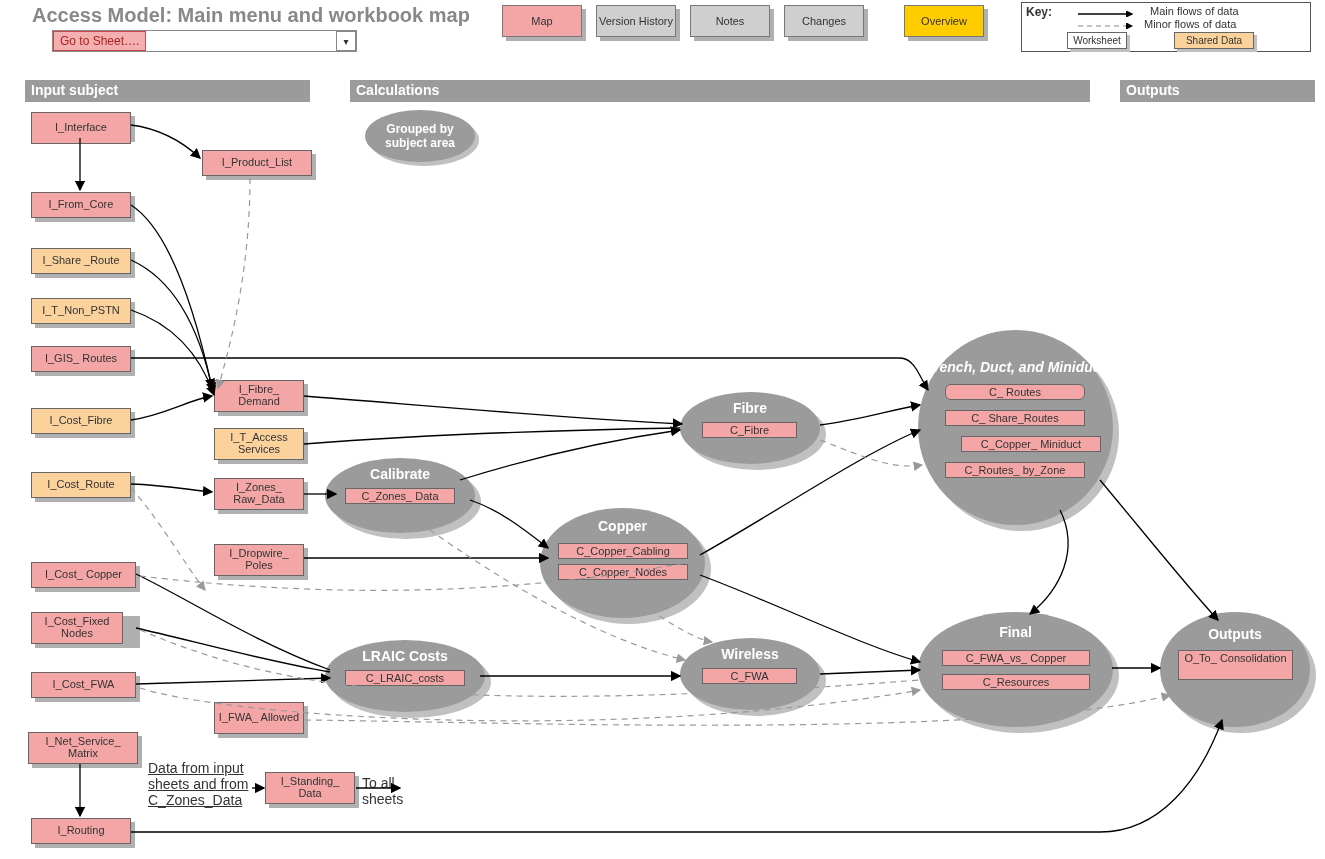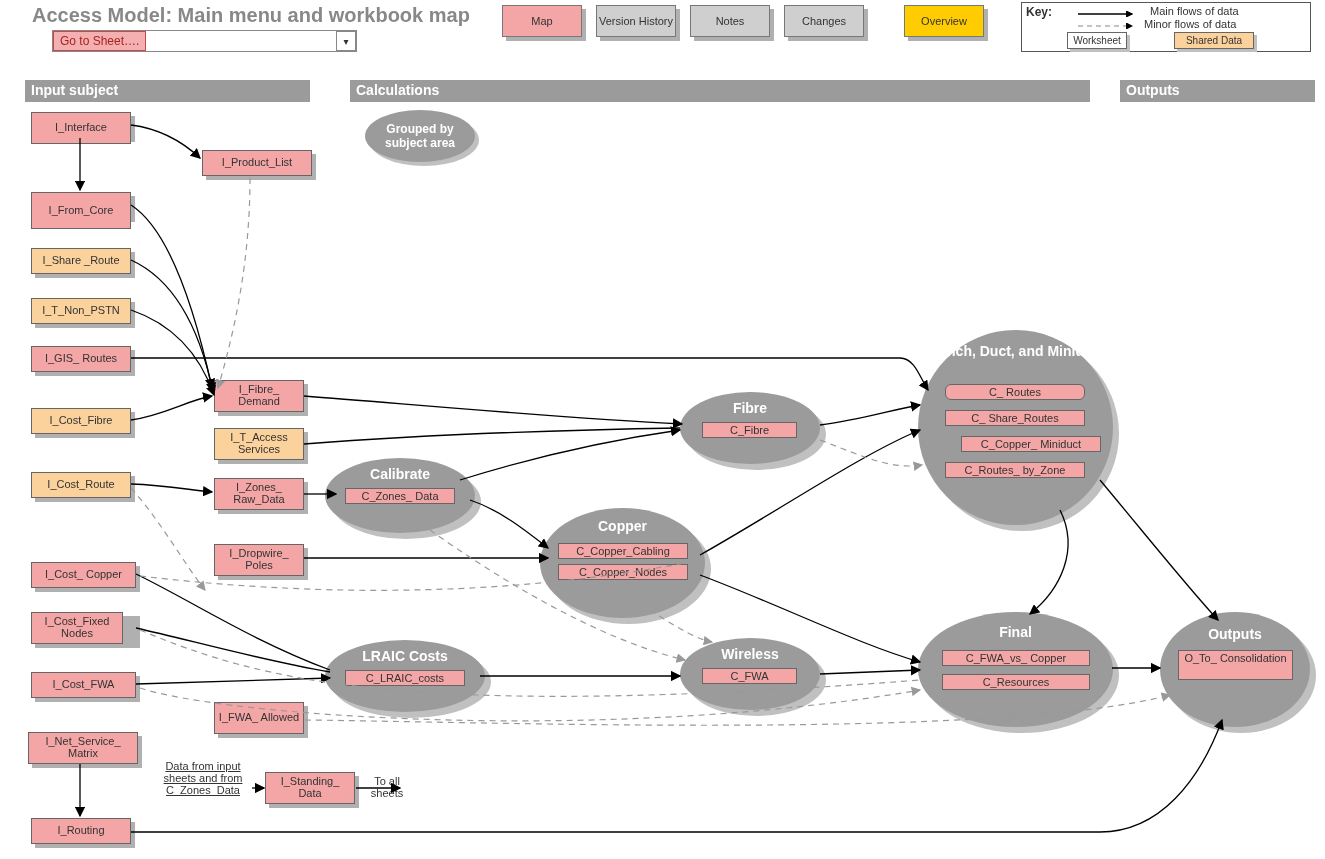--- a/index.html
+++ b/index.html
@@ -28,21 +28,21 @@
   .box{position:absolute;border:1px solid #666;background:#f4a6a6;display:flex;align-items:center;justify-content:center;text-align:center;line-height:1.05;font-size:11px;padding:2px;}
   .box.orange{background:#fcd29c;}
   
   .subell{position:absolute;width:110px;height:52px;border-radius:50%;background:#9b9b9b;color:#fff;display:flex;align-items:center;justify-content:center;text-align:center;font-weight:bold;font-size:12px;box-shadow:4px 4px 0 #c0c0c0;}
   
   .bigell{position:absolute;border-radius:50%;background:#9b9b9b;box-shadow:6px 6px 0 #c0c0c0;}
   .elltitle{position:absolute;color:#fff;font-weight:bold;font-size:14px;text-align:center;width:100%;}
   
   .item{position:absolute;border:1px solid #666;background:#f4a6a6;font-size:11px;text-align:center;padding:1px 3px;}
   
-  .annot{position:absolute;font-size:11px;color:#333;text-align:center;}
+  .annot{position:absolute;font-size:14px;color:#333;}
   
   svg.flows{position:absolute;left:0;top:0;width:1325px;height:859px;pointer-events:none;}
 </style>
 </head>
 <body>
 
 <div class="title">Access Model:  Main menu and workbook map</div>
 
 <div class="goto">
   <div class="btn">Go to Sheet….</div>
@@ -87,21 +87,21 @@
 
 <div class="subell" style="left:365px;top:110px;">Grouped by subject area</div>
 
 <div class="boxshadow" style="left:35px;top:116px;width:100px;height:26px;"></div>
 <div class="box" style="left:31px;top:112px;width:100px;height:32px;">I_Interface</div>
 
 <div class="boxshadow" style="left:206px;top:154px;width:110px;height:26px;"></div>
 <div class="box" style="left:202px;top:150px;width:110px;height:26px;">I_Product_List</div>
 
 <div class="boxshadow" style="left:35px;top:196px;width:100px;height:26px;"></div>
-<div class="box" style="left:31px;top:192px;width:100px;height:37px;">I_From_Core</div>
+<div class="box" style="left:31px;top:192px;width:100px;height:26px;">I_From_Core</div>
 
 <div class="boxshadow" style="left:35px;top:252px;width:100px;height:26px;"></div>
 <div class="box orange" style="left:31px;top:248px;width:100px;height:26px;">I_Share _Route</div>
 
 <div class="boxshadow" style="left:35px;top:302px;width:100px;height:26px;"></div>
 <div class="box orange" style="left:31px;top:298px;width:100px;height:26px;">I_T_Non_PSTN</div>
 
 <div class="boxshadow" style="left:35px;top:350px;width:100px;height:26px;"></div>
 <div class="box" style="left:31px;top:346px;width:100px;height:26px;">I_GIS_ Routes</div>
 
@@ -159,21 +159,21 @@
 
 <div class="bigell" style="left:680px;top:638px;width:140px;height:72px;"></div>
 <div class="elltitle" style="left:680px;top:646px;width:140px;">Wireless</div>
 <div class="item" style="left:702px;top:668px;width:95px;">C_FWA</div>
 
 <div class="bigell" style="left:325px;top:640px;width:160px;height:72px;"></div>
 <div class="elltitle" style="left:325px;top:648px;width:160px;">LRAIC Costs</div>
 <div class="item" style="left:345px;top:670px;width:120px;">C_LRAIC_costs</div>
 
 <div class="bigell" style="left:918px;top:330px;width:195px;height:195px;"></div>
-<div class="elltitle" style="left:918px;top:344px;width:195px;line-height:1.1;">Trench, Duct, and Miniduct</div>
+<div class="elltitle" style="left:918px;top:360px;width:195px;line-height:1.1;font-style:italic;">Trench, Duct, and Miniduct</div>
 <div class="item" style="left:945px;top:384px;width:140px;border-radius:6px;">C_ Routes</div>
 <div class="item" style="left:945px;top:410px;width:140px;">C_ Share_Routes</div>
 <div class="item" style="left:961px;top:436px;width:140px;">C_Copper_ Miniduct</div>
 <div class="item" style="left:945px;top:462px;width:140px;">C_Routes_ by_Zone</div>
 
 <div class="bigell" style="left:918px;top:612px;width:195px;height:115px;"></div>
 <div class="elltitle" style="left:918px;top:624px;width:195px;">Final</div>
 <div class="item" style="left:942px;top:650px;width:148px;">C_FWA_vs_ Copper</div>
 <div class="item" style="left:942px;top:674px;width:148px;">C_Resources</div>
 

